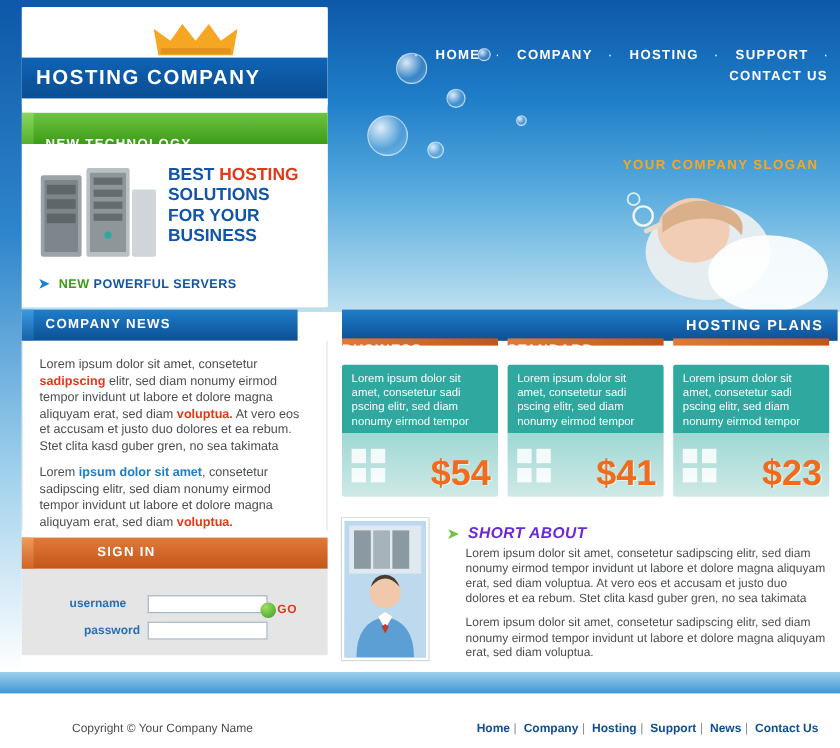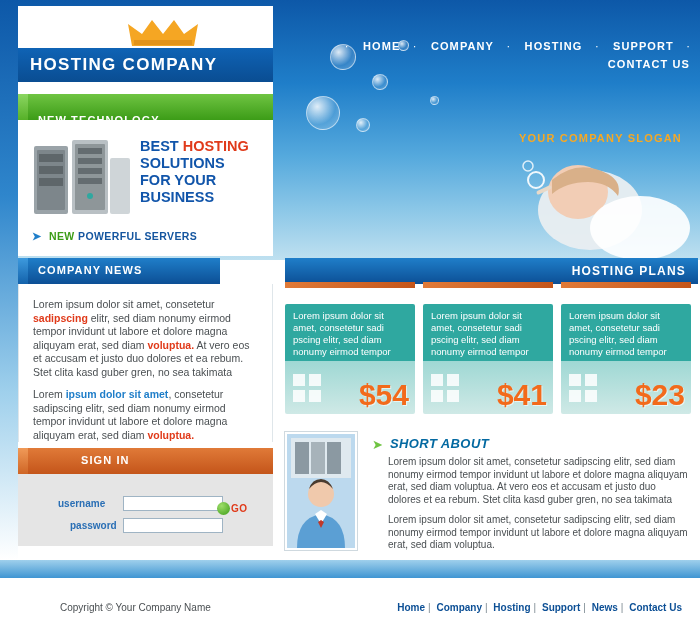--- a/index.html
+++ b/index.html
@@ -93,21 +93,21 @@
     color:#f7a823; font-size:11px; font-weight:bold; letter-spacing:1.2px;
   }
 
   
   .child {
     position:absolute; right:10px; bottom:0; width:250px; height:120px;
   }
 
   
   .blue-head {
-    position:absolute; left:18px; top:258px; width:202px; height:26px;
+    position:absolute; left:18px; top:258px; width:230px; height:26px;
     background:linear-gradient(180deg,#1f7ec9,#0c4f95);
   }
   .blue-head span {
     position:absolute; left:20px; top:6px; color:#fff; font-size:11px;
     font-weight:bold; letter-spacing:1.1px;
   }
   .blue-head:before{
     content:""; position:absolute; left:0; top:0; width:10px; height:26px;
     background:linear-gradient(180deg,#3d9ade,#1362ab);
   }
@@ -196,21 +196,21 @@
   .sq { position:absolute; width:12px; height:12px; background:#ffffff; opacity:.85; }
 
   
   .about-photo {
     position:absolute; left:285px; top:432px; width:72px; height:118px;
     background:linear-gradient(180deg,#cfe3f2,#7fb4d8);
     border:2px solid #ffffff; box-shadow:0 0 0 1px #cfd9df;
   }
   .about-title {
     position:absolute; left:372px; top:436px;
-    color:#0369a1; font-size:13px; font-weight:bold; font-style:italic; letter-spacing:.4px;
+    color:#6d28d9; font-size:13px; font-weight:bold; font-style:italic; letter-spacing:.4px;
   }
   .about-arrow {
     position:absolute; left:372px; top:437px; color:#6fc442; font-size:13px;
   }
   .about-text {
     position:absolute; left:388px; top:456px; width:300px;
     font-size:10px; color:#4a4f52; line-height:12.5px;
   }
   .about-text p { margin-bottom:8px; }
 

